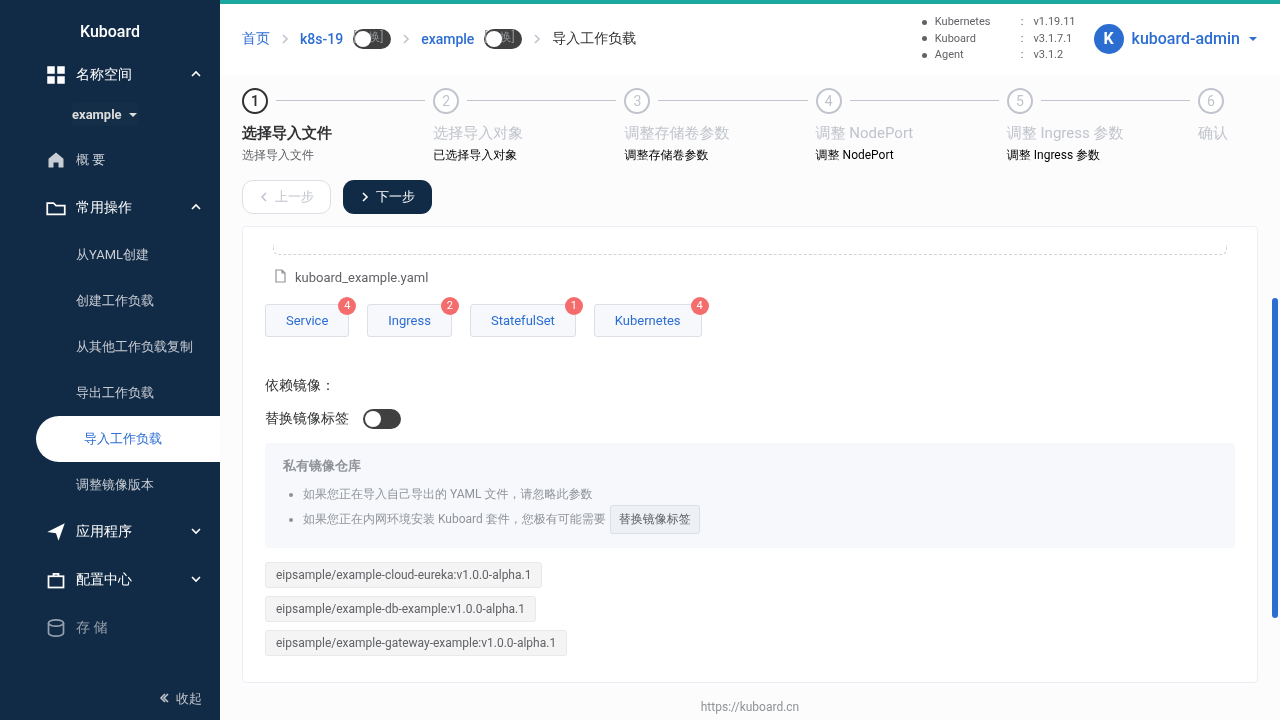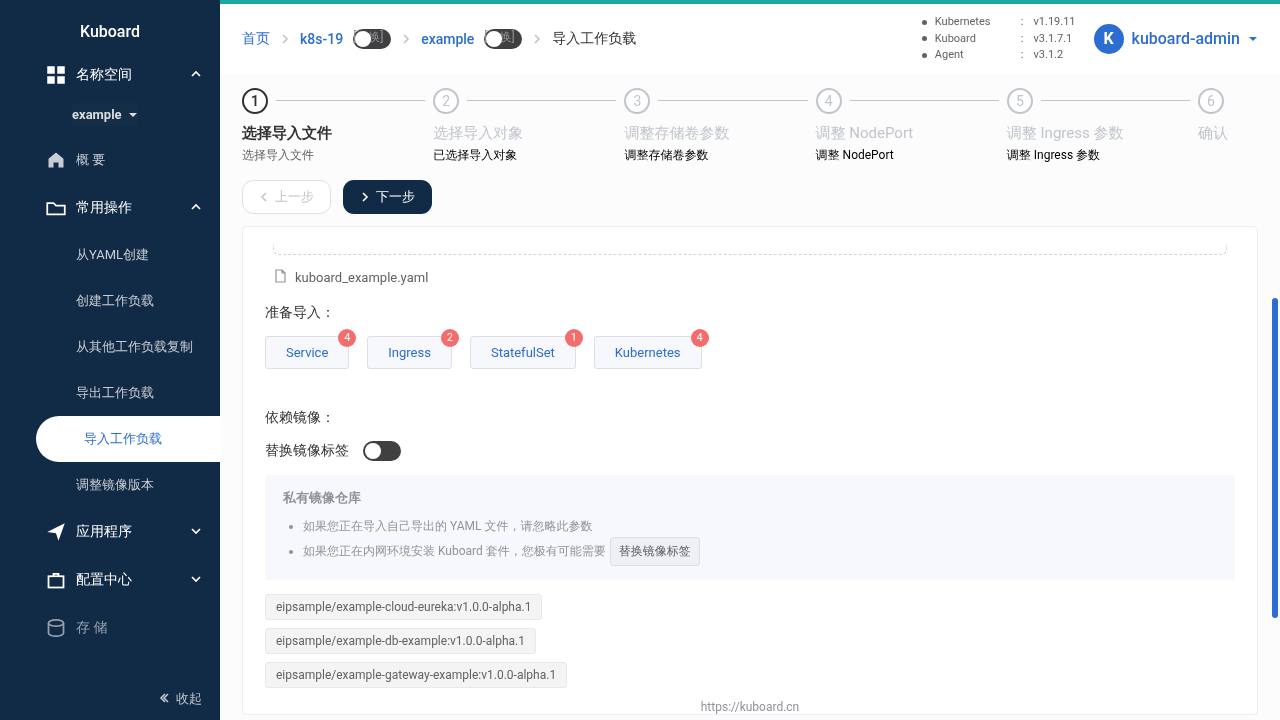--- a/index.html
+++ b/index.html
@@ -304,21 +304,20 @@
       </div>
 
       <div class="card">
         <div class="upload-edge"></div>
         <div class="file-row">
           <span><svg viewBox="0 0 14 14" fill="none" stroke="#909399" stroke-width="1.2">
                 <path d="M3 1 H9 L12 4 V13 H3 Z M9 1 V4 H12"></path>
               </svg></span>
           <span>kuboard_example.yaml</span>
         </div>
-        <div class="section-label">准备导入：</div>
         <div class="tag-row">
           <div class="tag-btn"><span>Service</span><span class="tag-badge">4</span></div>
           <div class="tag-btn"><span>Ingress</span><span class="tag-badge">2</span></div>
           <div class="tag-btn"><span>StatefulSet</span><span class="tag-badge">1</span></div>
           <div class="tag-btn"><span>Kubernetes</span><span class="tag-badge">4</span></div>
         </div>
 
         <div class="section-label">依赖镜像：</div>
         <div class="toggle-row">
           <span>替换镜像标签</span>

